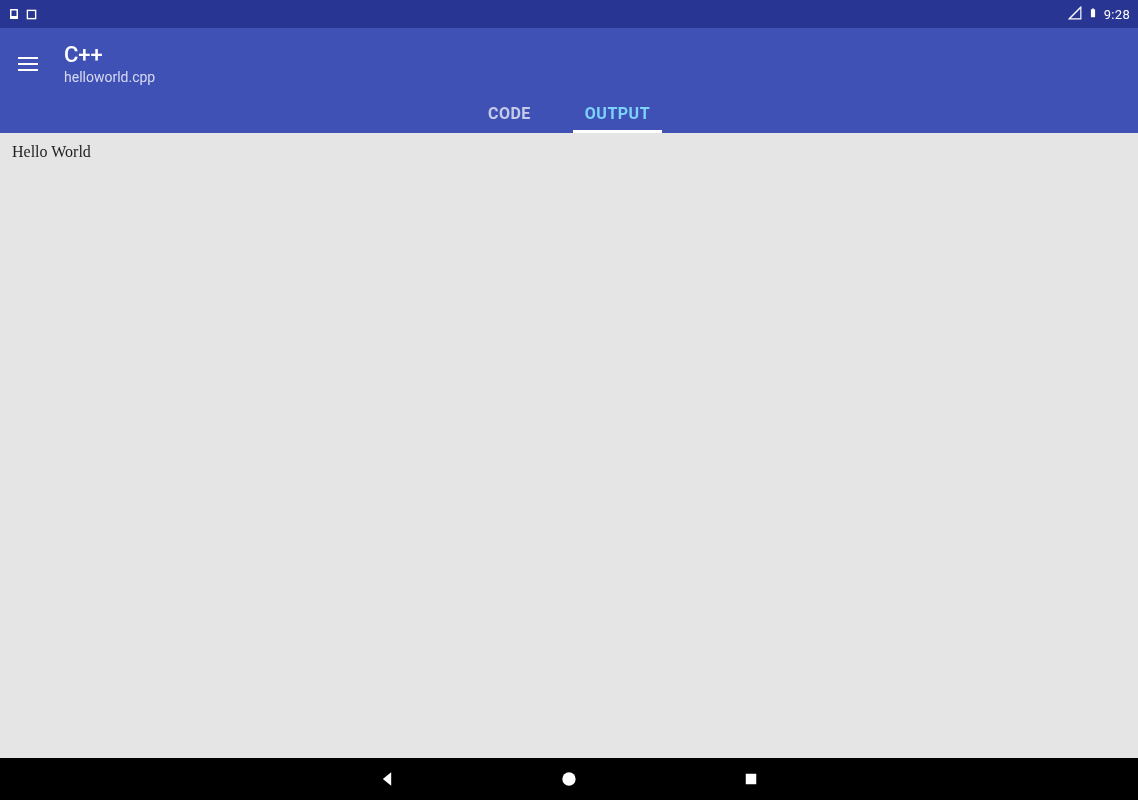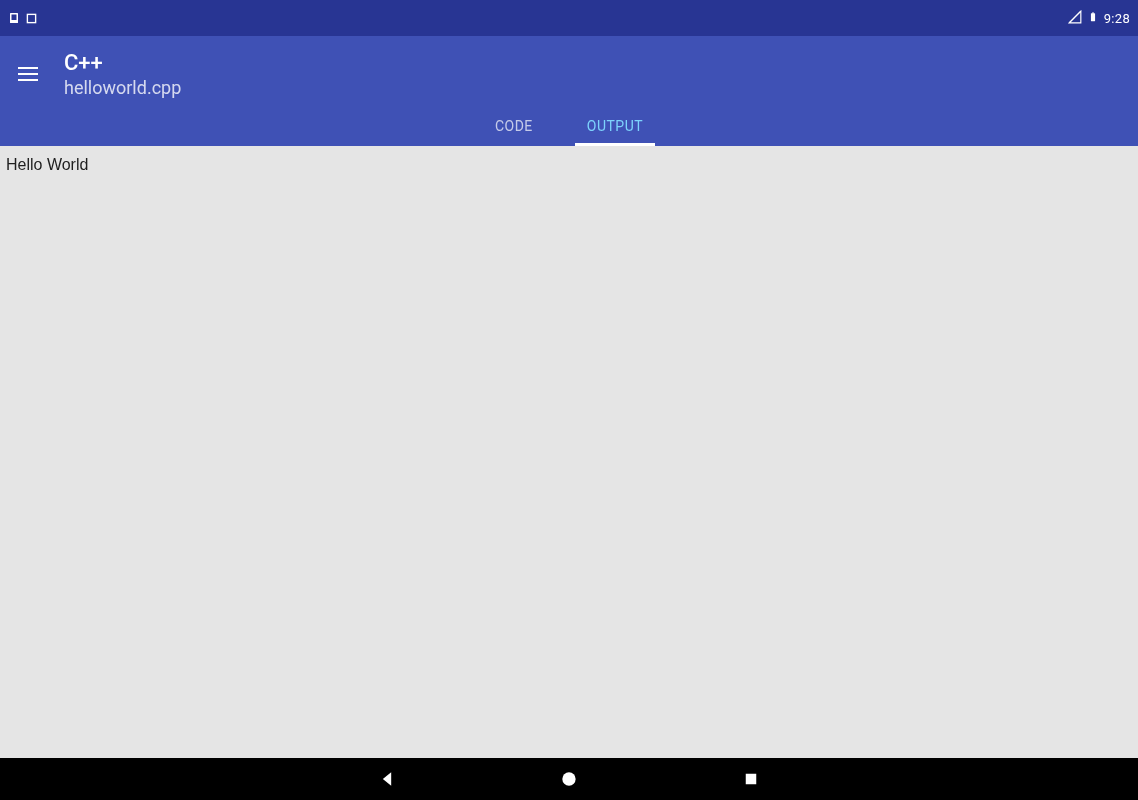--- a/index.html
+++ b/index.html
@@ -9,21 +9,21 @@
     }
     body {
       width: 1138px;
       height: 800px;
       font-family: Roboto, "Helvetica Neue", Arial, sans-serif;
       background: #e5e5e5;
       overflow: hidden;
       position: relative;
     }
     .status-bar {
-      height: 36px;
+      height: 28px;
       background: #283593;
       color: #fff;
       display: flex;
       align-items: center;
       justify-content: space-between;
       padding: 0 8px;
       font-size: 13px;
     }
     .status-left {
       display: flex;
@@ -68,63 +68,63 @@
     .title-block {
       display: flex;
       flex-direction: column;
     }
     .app-title {
       font-size: 22px;
       font-weight: 500;
       line-height: 1.2;
     }
     .app-subtitle {
-      font-size: 18px;
+      font-size: 14px;
       font-weight: 400;
       color: rgba(255,255,255,0.78);
       margin-top: 1px;
     }
     .tabs {
       display: flex;
       justify-content: center;
       gap: 30px;
       height: 40px;
     }
     .tab {
       display: flex;
       align-items: center;
       justify-content: center;
       padding: 0 12px;
       color: rgba(255,255,255,0.7);
       text-transform: uppercase;
-      font-size: 14px;
-      font-weight: 400;
+      font-size: 16px;
+      font-weight: 700;
       letter-spacing: 0.5px;
       cursor: pointer;
       position: relative;
       height: 100%;
     }
     .tab.active {
       color: #7dd3fc;
     }
     .tab.active::after {
       content: "";
       position: absolute;
       left: 0;
       right: 0;
       bottom: 0;
       height: 3px;
       background: #fff;
     }
     .output-area {
       background: #e5e5e5;
       color: #1e1e1e;
-      font-family: Liberation Sans, sans-serif;
+      font-family: Liberation Serif, serif;
       font-size: 16px;
-      padding: 10px 6px;
+      padding: 10px 12px;
       height: calc(800px - 22px - 98px - 42px);
       overflow: auto;
       white-space: pre;
     }
     .nav-bar {
       position: absolute;
       bottom: 0;
       left: 0;
       right: 0;
       height: 42px;

